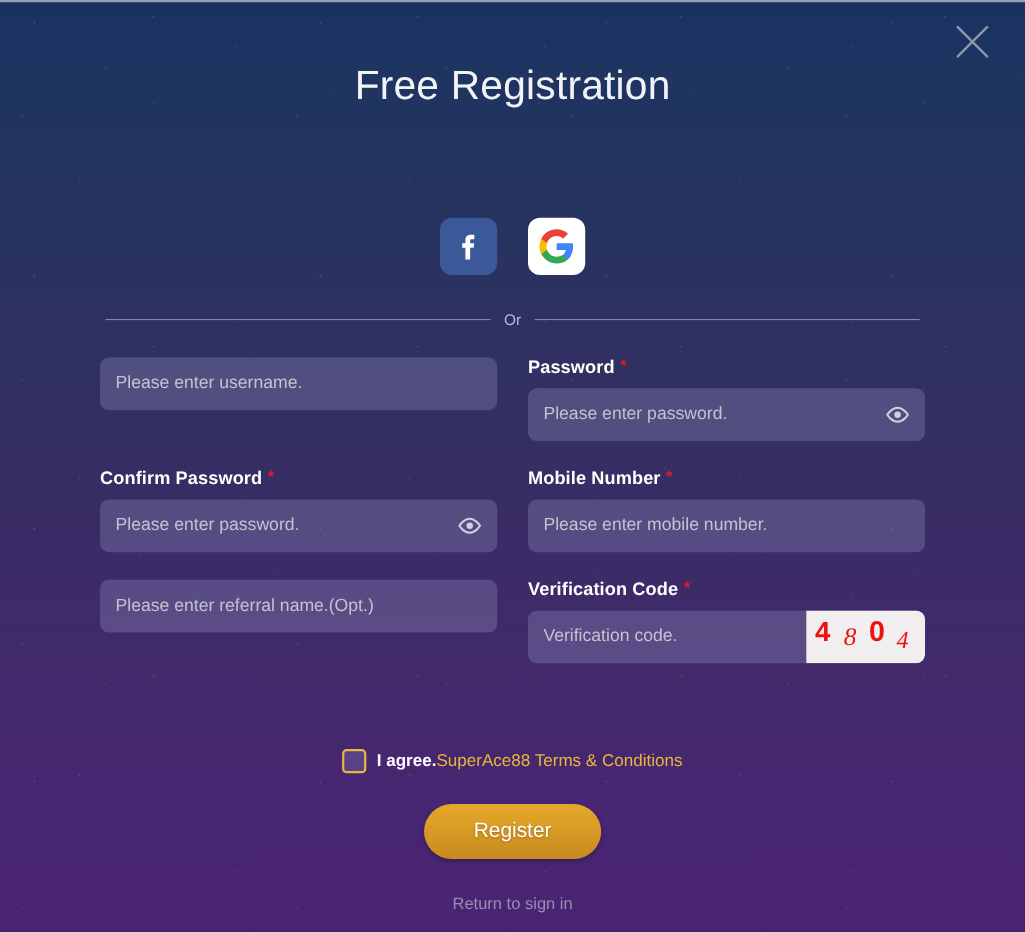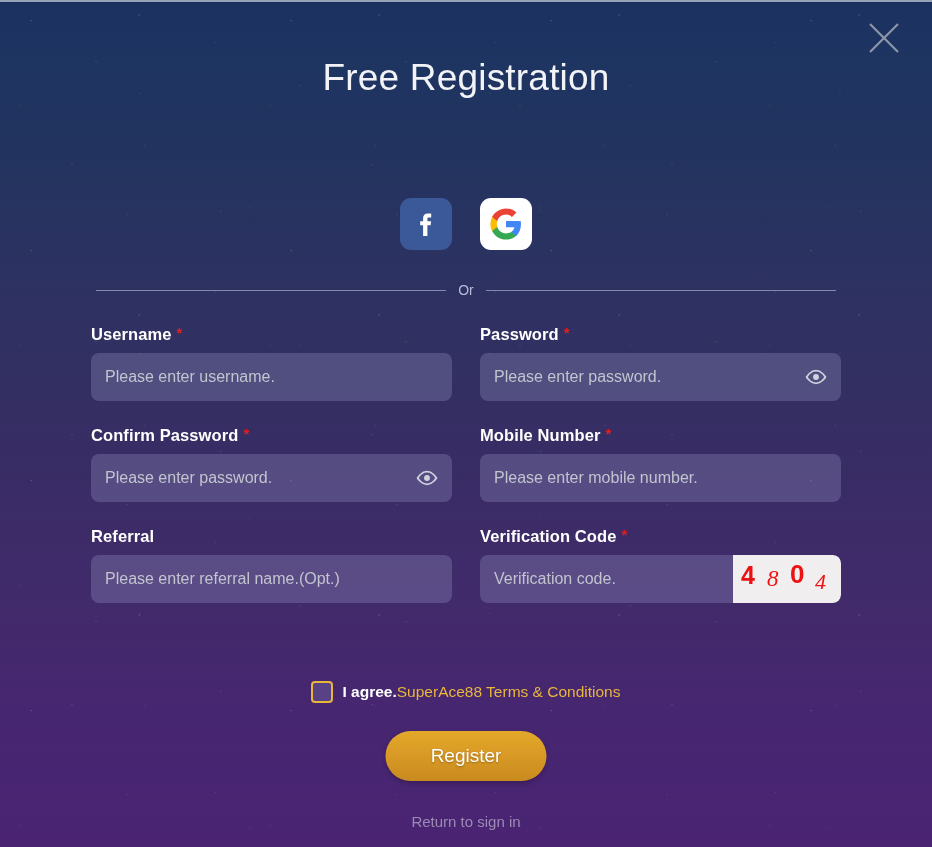--- a/index.html
+++ b/index.html
@@ -232,21 +232,20 @@
     <div class="or-line"></div>
     <div id="or-text">Or</div>
     <div class="or-line"></div>
   </div>
 
   <div id="form">
 
     <div class="row">
 
       <div class="field">
-        <label class="lbl"><span>Username</span><span class="req">*</span></label>
         <div class="inputwrap">
           <input type="text" value="" placeholder="Please enter username." style="">
         </div>
       </div>
 
       <div class="field">
         <label class="lbl"><span>Password</span><span class="req">*</span></label>
         <div class="inputwrap">
           <input type="text" value="" placeholder="Please enter password." style="">
           <span class="eye">
@@ -278,21 +277,20 @@
         <label class="lbl"><span>Mobile Number</span><span class="req">*</span></label>
         <div class="inputwrap">
           <input type="text" value="" placeholder="Please enter mobile number." style="">
         </div>
       </div>
     </div>
 
     <div class="row">
 
       <div class="field">
-        <label class="lbl"><span>Referral</span></label>
         <div class="inputwrap">
           <input type="text" value="" placeholder="Please enter referral name.(Opt.)" style="">
         </div>
       </div>
 
       <div class="field">
         <label class="lbl"><span>Verification Code</span><span class="req">*</span></label>
         <div class="inputwrap captcha-wrap">
           <input type="text" value="" placeholder="Verification code." style="">
           <div id="captcha-img">

